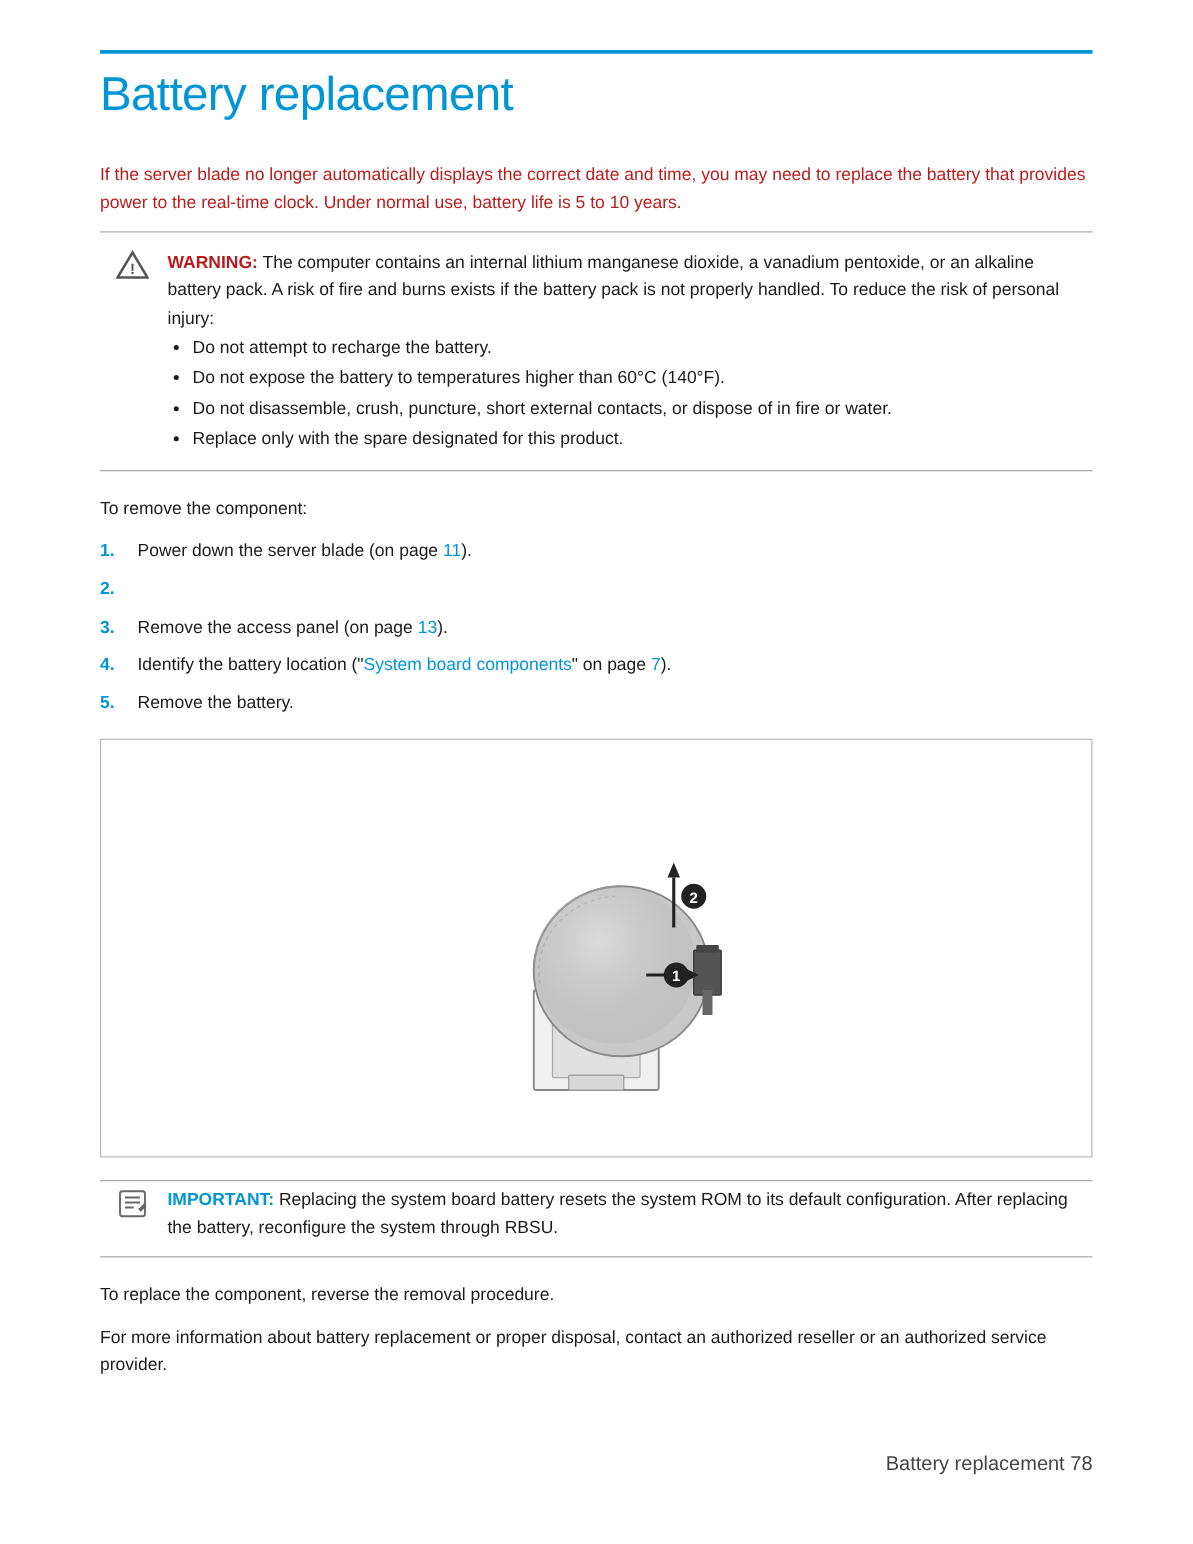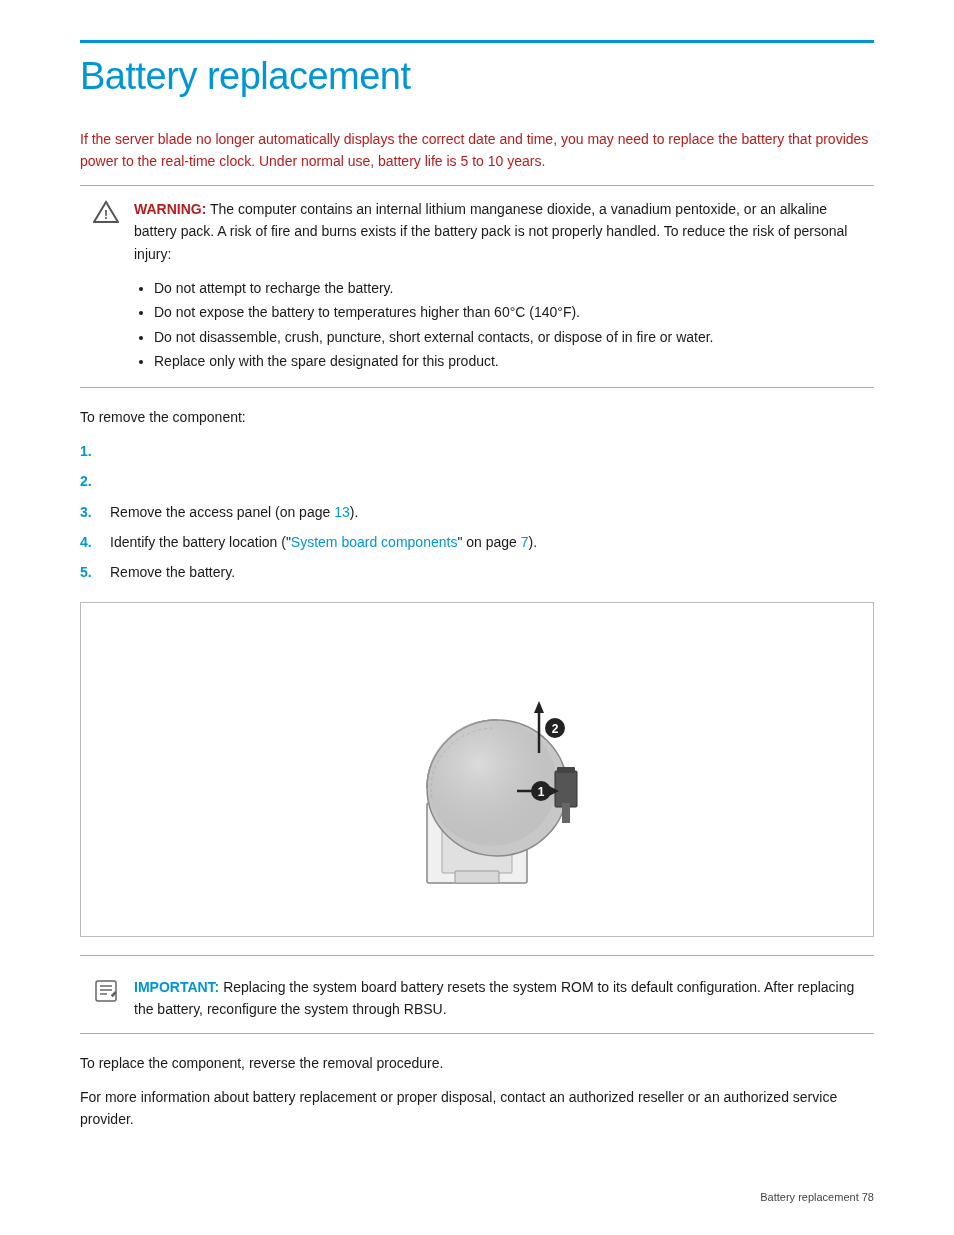--- a/index.html
+++ b/index.html
@@ -52,21 +52,21 @@
     .warning-content {
       line-height: 1.6;
     }
 
     .warning-label {
       font-weight: bold;
       color: #b91c1c;
     }
 
     .warning-list {
-      margin-top: 12px;
+      margin-top: 1px;
       margin-left: 20px;
       list-style: disc;
     }
 
     .warning-list li {
       margin-bottom: 2px;
       line-height: 1.6;
     }
 
     .section-label {
@@ -113,21 +113,21 @@
     }
 
     .battery-svg-wrapper {
       position: relative;
     }
 
     
     .important-box {
       border-top: 1px solid #aaa;
       border-bottom: 1px solid #aaa;
-      padding: 20px 16px 12px 12px;
+      padding: 3px 16px 12px 12px;
       margin-bottom: 18px;
       display: flex;
       gap: 14px;
       align-items: flex-start;
     }
 
     .important-icon {
       font-size: 22px;
       flex-shrink: 0;
       width: 28px;
@@ -147,21 +147,21 @@
 
     .footer-text {
       margin-bottom: 12px;
       line-height: 1.6;
     }
 
     .page-footer {
       margin-top: 60px;
       text-align: right;
       color: #444;
-      font-size: 11px;
+      font-size: 16px;
     }
 
     .page-footer .footer-page-title {
       color: #444;
     }
   </style>
 </head>
 <body>
 
 <h1 class="page-title">Battery replacement</h1>
@@ -186,20 +186,21 @@
       <li>Replace only with the spare designated for this product.</li>
     </ul>
   </div>
 </div>
 
 <p class="section-label">To remove the component:</p>
 
 <ol class="steps-list">
   <li>
     <span class="step-num">1.</span>
+    <span>Power down the server blade (on page <a class="step-link">11</a>).</span>
   </li>
   <li>
     <span class="step-num">2.</span>
   </li>
   <li>
     <span class="step-num">3.</span>
     <span>Remove the access panel (on page <a class="step-link">13</a>).</span>
   </li>
   <li>
     <span class="step-num">4.</span>

